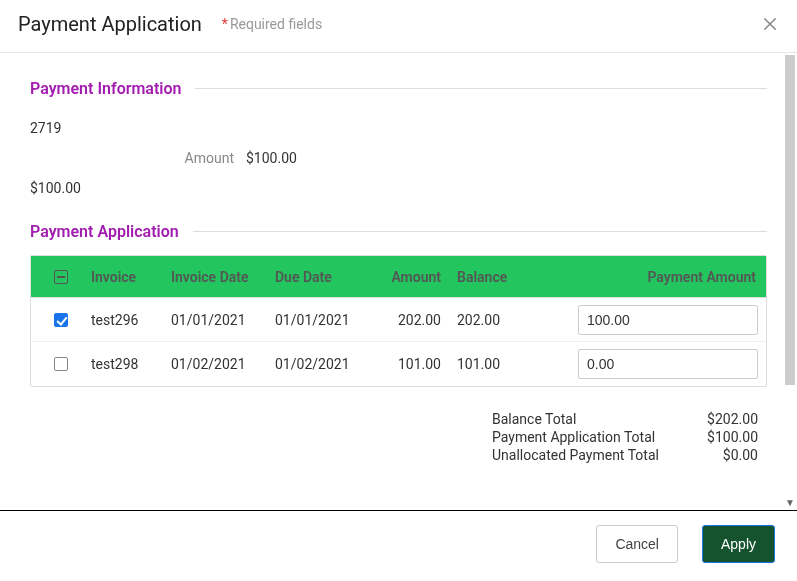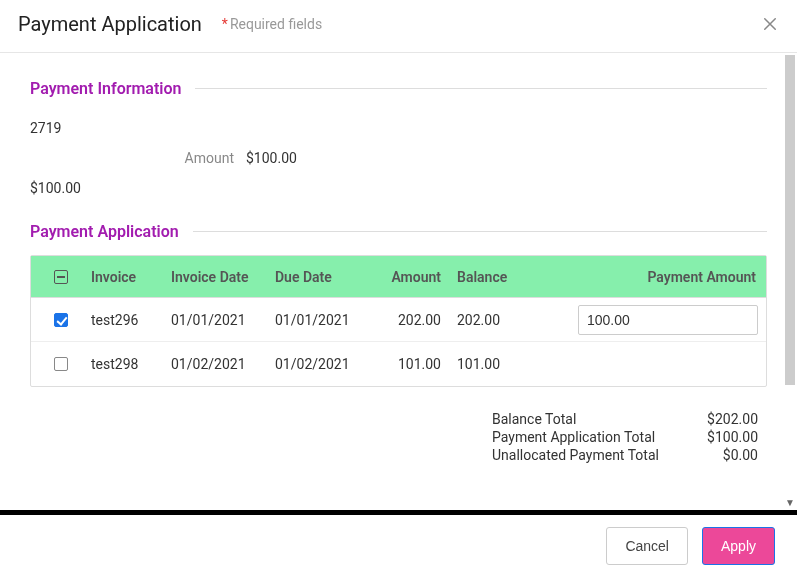--- a/index.html
+++ b/index.html
@@ -61,21 +61,21 @@
   .info-value { color:#333; font-size:14px;}
 
   .table {
     width: 100%;
     border: 1px solid #ddd;
     border-radius: 2px;
     margin-top: 14px;
   }
   .thead {
     display:flex;
-    background:#86efac;
+    background:#22c55e;
     border-bottom:1px solid #ddd;
     height:42px;
     align-items:center;
     font-weight:600;
     color:#555;
     font-size:14px;
   }
   .trow {
     display:flex;
     height:44px;
@@ -132,43 +132,43 @@
     color:#333;
     float:right;
   }
 
   .totals { margin-top:24px;}
   .total-row { display:flex; margin:2px 0;}
   .total-label { margin-left: 462px; width: 190px; color:#333; font-size:14px;}
   .total-val { width: 76px; text-align:right; color:#333; font-size:14px;}
 
   .dialog-footer {
-    border-top:5px solid #000000;
+    border-top:1px solid #000000;
     height:66px;
     display:flex;
     align-items:center;
     justify-content:flex-end;
     padding: 0 22px;
-    gap: 14px;
+    gap: 24px;
   }
   .btn {
     height:38px;
     min-width:72px;
     padding:0 18px;
     font-size:14px;
     border-radius:3px;
     cursor:pointer;
   }
   .btn-outline {
     background:#fff;
     border:1px solid #ccc;
     color:#444;
   }
   .btn-primary {
-    background:#ec4899;
+    background:#14532d;
     border:1px solid #1a73e8;
     color:#fff;
   }
 </style>
 </head>
 <body>
 
 <div class="dialog-header">
   <div class="dialog-title">Payment Application</div>
   <div class="required-block">
@@ -235,20 +235,23 @@
 
     <div class="trow">
       <div class="cell-cb">
         <input type="checkbox" class="checkbox" style="">
       </div>
       <div class="cell-inv">test298</div>
       <div class="cell-invdate">01/02/2021</div>
       <div class="cell-duedate">01/02/2021</div>
       <div class="cell-amount">101.00</div>
       <div class="cell-balance">101.00</div>
+      <div class="cell-payamt">
+        <input class="payamt-input" value="0.00" style="">
+      </div>
     </div>
   </div>
 
   <div class="totals">
     <div class="total-row">
       <div class="total-label">Balance Total</div>
       <div class="total-val">$202.00</div>
     </div>
     <div class="total-row">
       <div class="total-label">Payment Application Total</div>

